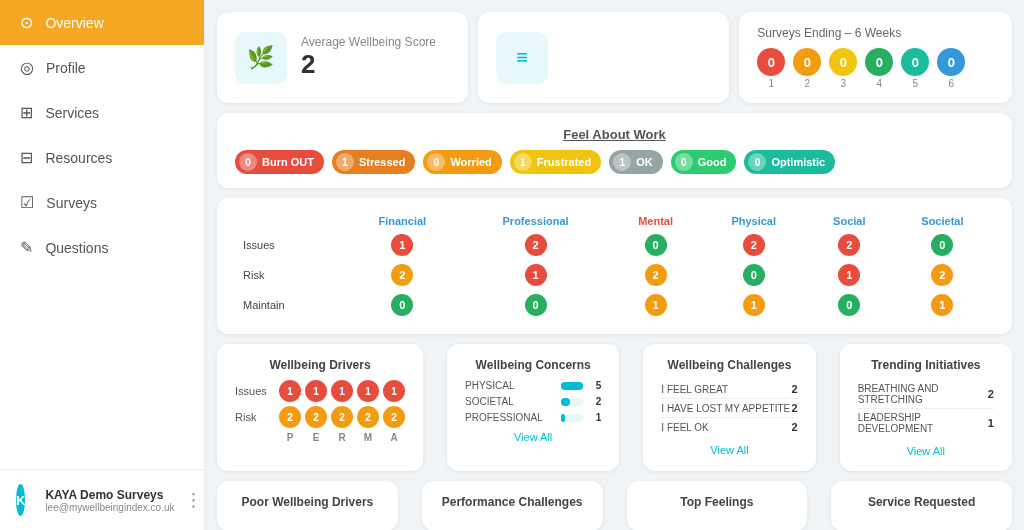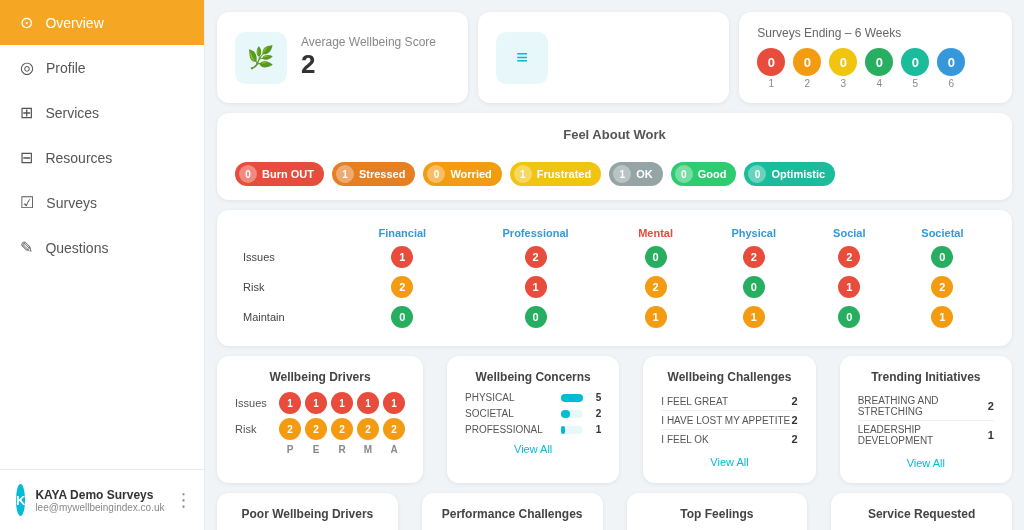--- a/index.html
+++ b/index.html
@@ -46,21 +46,21 @@
       align-items: center;
       gap: 10px;
     }
     .sidebar-footer-avatar {
       width: 32px; height: 32px;
       background: #00bcd4;
       border-radius: 50%;
       display: flex; align-items: center; justify-content: center;
       color: #fff; font-size: 13px; font-weight: bold;
     }
-    .sidebar-footer-info { flex: 1; }
+    .sidebar-footer-info { flex: 1; margin-left: 10px; }
     .sidebar-footer-name { font-weight: 600; font-size: 12px; color: #333; }
     .sidebar-footer-email { font-size: 10px; color: #888; }
     .sidebar-footer-dots { font-size: 18px; color: #888; cursor: pointer; }
 
     
     .main {
       flex: 1;
       overflow-y: auto;
       padding: 12px;
       display: flex;
@@ -101,21 +101,21 @@
     .ending-circle {
       width: 28px; height: 28px;
       border-radius: 50%;
       display: flex; align-items: center; justify-content: center;
       font-size: 13px; font-weight: 700; color: #fff;
     }
     .ending-label { font-size: 10px; color: #888; }
 
     
     .feel-row { display: flex; align-items: center; gap: 8px; flex-wrap: wrap; }
-    .feel-title { font-size: 13px; font-weight: 600; color: #555; margin-bottom: 20px; text-align: center; }
+    .feel-title { font-size: 13px; font-weight: 600; color: #555; margin-bottom: 8px; text-align: center; text-decoration: underline; }
     .feel-badge {
       display: flex; align-items: center; gap: 5px;
       border-radius: 20px;
       padding: 3px 10px 3px 4px;
       font-size: 11px; font-weight: 600;
       color: #fff;
     }
     .feel-badge-count {
       background: rgba(255,255,255,0.35);
       border-radius: 50%;

